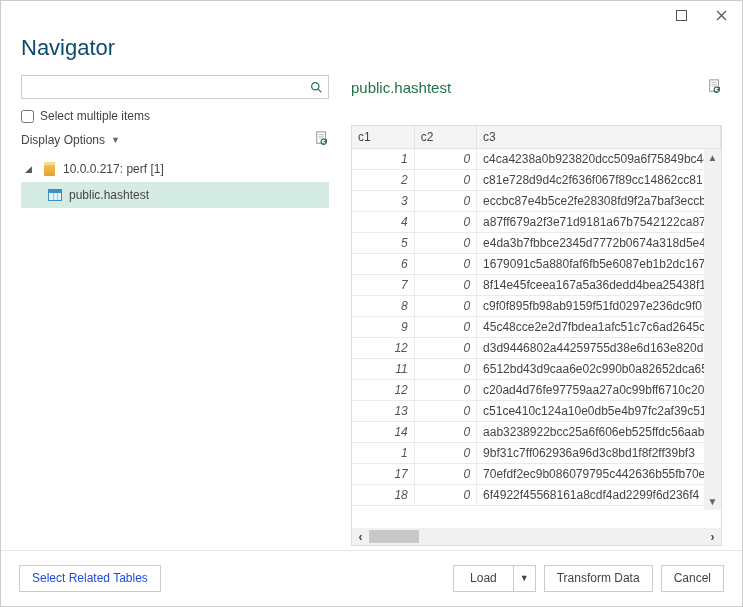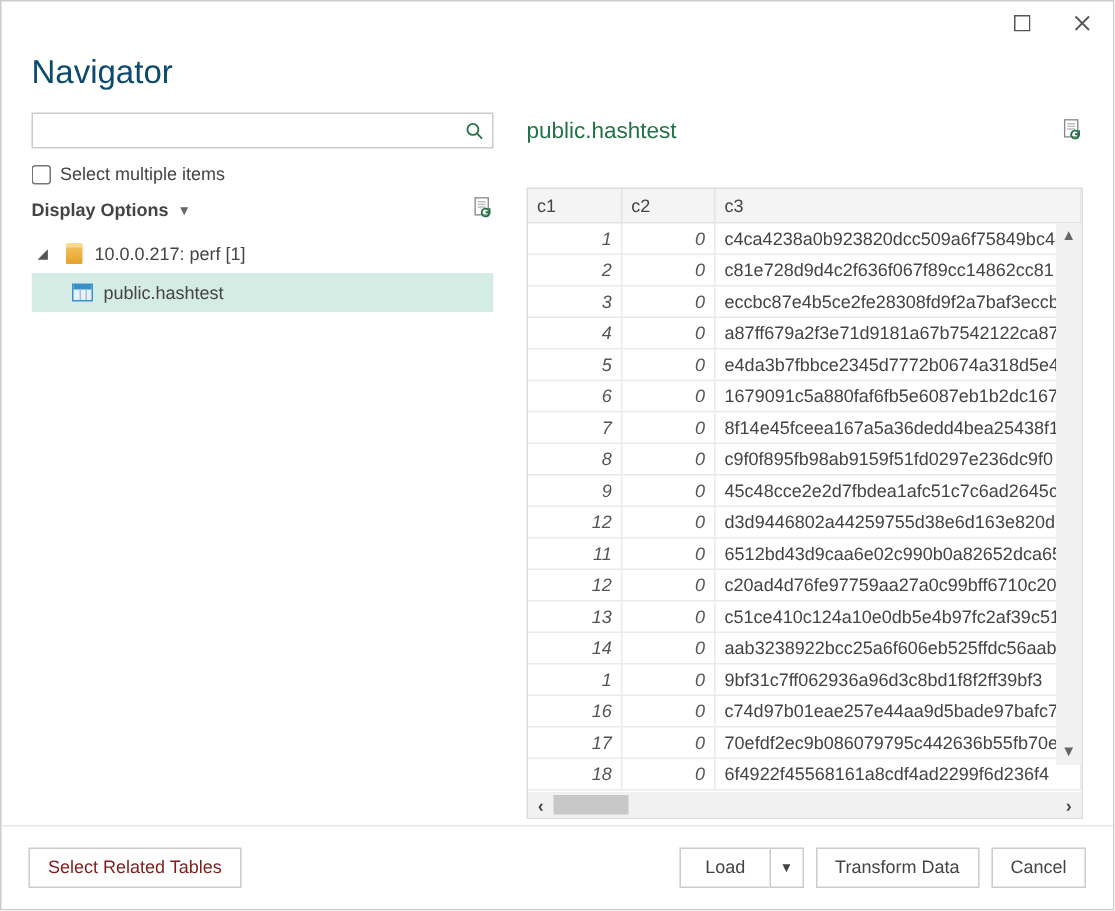--- a/index.html
+++ b/index.html
@@ -11,21 +11,21 @@
   .header { font-size: 22px; font-weight: 300; color: #0c4a6e; margin-bottom: 14px; }
   .body { flex: 1; display: flex; gap: 22px; min-height: 0; }
   .left { width: 308px; display: flex; flex-direction: column; }
   .right { flex: 1; display: flex; flex-direction: column; min-width: 0; }
   .searchrow { display: flex; border: 1px solid #ccc; height: 24px; align-items: center; }
   .searchrow input { flex: 1; border: none; outline: none; padding: 2px 6px; font-size: 12px; background: transparent; }
   .searchrow .sicon { width: 24px; display: flex; align-items: center; justify-content: center; color: #217346; font-size: 13px; }
   .checkrow { display: flex; align-items: center; gap: 6px; margin-top: 10px; color: #444; }
   .checkrow input { width: 13px; height: 13px; }
   .disprow { display: flex; align-items: center; justify-content: space-between; margin-top: 8px; color: #444; }
-  .disprow .dlabel { display: flex; align-items: center; gap: 6px; cursor: pointer; font-weight: bold; }
+  .disprow .dlabel { display: flex; align-items: center; gap: 6px; cursor: pointer; }
   .disprow .caret { font-size: 9px; color: #666; }
   .disprow .refresh { cursor: pointer; }
   .tree { margin-top: 8px; flex: 1; overflow: auto; }
   .tree-row { display: flex; align-items: center; height: 26px; gap: 6px; padding-left: 4px; cursor: pointer; }
   .tree-row.level2 { padding-left: 26px; }
   .tree-row.sel { background: #d5ece4; }
   .tree-tri { width: 10px; color: #555; font-size: 9px; }
   .tree-icon { width: 16px; display: flex; align-items: center; justify-content: center; }
   .db-icon { width: 11px; height: 14px; background: linear-gradient(#f6c760,#e4a22c); border-radius: 2px 2px 1px 1px; position: relative; }
   .db-icon::before { content: ""; position: absolute; top: 0; left: 0; right: 0; height: 3px; background: #f9d98c; border-radius: 2px 2px 0 0; }
@@ -46,21 +46,21 @@
   .c3cell { font-style: normal; color: #444; }
   .vscroll { position: absolute; right: 0; top: 23px; bottom: 18px; width: 17px; background: #f1f1f1; display: flex; flex-direction: column; align-items: center; justify-content: space-between; }
   .vscroll .arrow { height: 17px; width: 17px; display: flex; align-items: center; justify-content: center; color: #666; font-size: 10px; cursor: pointer; }
   .hscroll { height: 17px; background: #f1f1f1; display: flex; align-items: center; }
   .hscroll .harrow { width: 17px; height: 17px; display: flex; align-items: center; justify-content: center; color: #444; font-size: 12px; cursor: pointer; font-weight: bold; }
   .hscroll .htrack { flex: 1; height: 17px; position: relative; }
   .hscroll .hthumb { position: absolute; left: 0; top: 2px; height: 13px; width: 50px; background: #c8c8c8; }
   .footer { height: 56px; border-top: 1px solid #e6e6e6; display: flex; align-items: center; justify-content: space-between; padding: 0 18px; margin-top: 4px; }
   .footer .leftbtns, .footer .rightbtns { display: flex; gap: 8px; align-items: center; }
   .btn { border: 1px solid #ccc; background: #fff; padding: 5px 12px; font-size: 12px; color: #444; cursor: pointer; line-height: 15px; }
-  .btn.disabled { color: #7f1d1d; cursor: default; }
+  .btn.disabled { color: #1d4ed8; cursor: default; }
   .splitbtn { display: flex; }
   .splitbtn .btn.main { border-right: none; padding: 5px 16px; }
   .splitbtn .btn.drop { padding: 5px 6px; font-size: 9px; display: flex; align-items: center; }
   .refresh-svg { width: 14px; height: 14px; }
 </style>
 </head>
 <body>
 
 <div class="window">
   <div class="titlebar">
@@ -226,25 +226,20 @@
                     <td class="num">14</td>
                     <td class="c2">0</td>
                     <td class="c3cell">aab3238922bcc25a6f606eb525ffdc56aab</td>
                   </tr>
                   <tr>
                     <td class="num">1</td>
                     <td class="c2">0</td>
                     <td class="c3cell">9bf31c7ff062936a96d3c8bd1f8f2ff39bf3</td>
                   </tr>
                   <tr>
-                    <td class="num">16</td>
-                    <td class="c2">0</td>
-                    <td class="c3cell">c74d97b01eae257e44aa9d5bade97bafc7</td>
-                  </tr>
-                  <tr>
                     <td class="num">17</td>
                     <td class="c2">0</td>
                     <td class="c3cell">70efdf2ec9b086079795c442636b55fb70e</td>
                   </tr>
                   <tr>
                     <td class="num">18</td>
                     <td class="c2">0</td>
                     <td class="c3cell">6f4922f45568161a8cdf4ad2299f6d236f4</td>
                   </tr>
                 </tbody>

